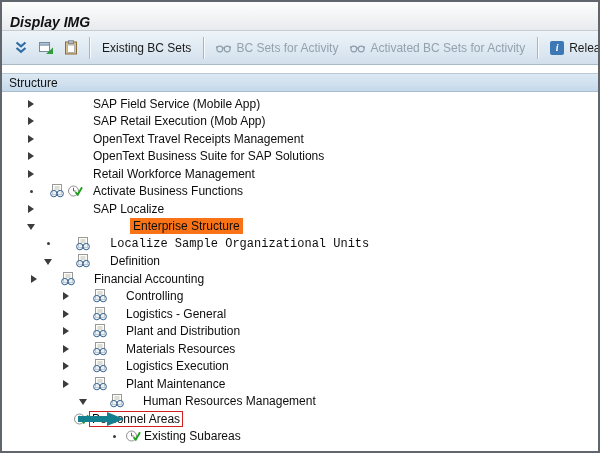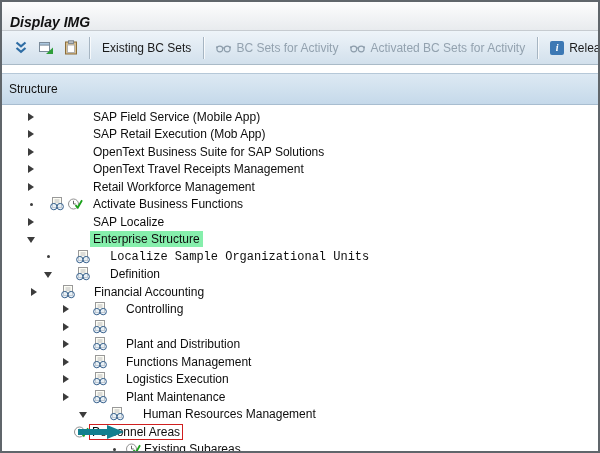--- a/index.html
+++ b/index.html
@@ -55,21 +55,21 @@
   .tb-btn.disabled { color:#93a2af; cursor:default; }
   .glasses { display:inline-flex; color:#8d9dab; }
   .info-badge {
     width:14px; height:14px; flex:none;
     background:#3c78b4; color:#fff; border-radius:2px;
     display:inline-flex; align-items:center; justify-content:center;
     font-family:"Liberation Serif",serif; font-style:italic; font-weight:bold; font-size:10px;
   }
   
   .structure-bar {
-    height:32px; flex:none; margin-top:8px;
+    height:19px; flex:none; margin-top:8px;
     display:flex; align-items:center; padding:0 7px;
     background:linear-gradient(#dde9f3,#c5d9ea);
     border-top:1px solid #b6c8d8; border-bottom:1px solid #a8bdd0;
     font-size:12px; color:#111;
   }
   
   .tree {
     flex:1; background:#fff; padding-top:3px; overflow:hidden;
   }
   .tree-row {
@@ -96,21 +96,21 @@
     background:#3c3c3c; border-radius:50%;
   }
   .icon-area {
     display:inline-flex; align-items:center; justify-content:center;
     gap:2px; flex:none; height:17px;
   }
   .tree-icon { display:inline-flex; align-items:center; }
   .tree-label {
     font-size:12px; color:#0d0d0d; padding:1px 3px; line-height:14px;
   }
-  .tree-label.selected { background:#86efac; }
+  .tree-label.selected { background:#f97316;margin-left:40px; }
   .tree-label.red-box { border:1px solid #cf1f1f; padding:0 2px; }
   .annot-arrow { position:absolute; left:76px; top:2px; line-height:0; }
 </style>
 </head>
 <body>
 
 <div class="window">
 
   <div class="titlebar">
     <span class="title">Display IMG</span>
@@ -188,28 +188,28 @@
           <i></i>
         </span>
         <span class="icon-area" style="width: 48px;"></span>
         <span class="tree-label">SAP Retail Execution (Mob App)</span>
       </div>
       <div class="tree-row" style="padding-left: 24px;">
         <span class="expander collapsed">
           <i></i>
         </span>
         <span class="icon-area" style="width: 48px;"></span>
+        <span class="tree-label">OpenText Travel Receipts Management</span>
+      </div>
+      <div class="tree-row" style="padding-left: 24px;">
+        <span class="expander collapsed">
+          <i></i>
+        </span>
+        <span class="icon-area" style="width: 48px;"></span>
         <span class="tree-label">OpenText Business Suite for SAP Solutions</span>
-      </div>
-      <div class="tree-row" style="padding-left: 24px;">
-        <span class="expander collapsed">
-          <i></i>
-        </span>
-        <span class="icon-area" style="width: 48px;"></span>
-        <span class="tree-label">OpenText Travel Receipts Management</span>
       </div>
       <div class="tree-row" style="padding-left: 24px;">
         <span class="expander collapsed">
           <i></i>
         </span>
         <span class="icon-area" style="width: 48px;"></span>
         <span class="tree-label">Retail Workforce Management</span>
       </div>
       <div class="tree-row" style="padding-left: 24px;">
         <span class="expander leaf">
@@ -332,20 +332,21 @@
             <svg width="16" height="14" viewBox="0 0 16 14">
               <rect x="3.5" y="0.5" width="9" height="10" fill="#fdfdf5" stroke="#999"></rect>
               <line x1="5.5" y1="3" x2="10.5" y2="3" stroke="#bbb"></line>
               <line x1="5.5" y1="5" x2="10.5" y2="5" stroke="#bbb"></line>
               <circle cx="4.8" cy="9.6" r="3.2" fill="#dce9f7" fill-opacity="0.6" stroke="#38618c"></circle>
               <circle cx="11.2" cy="9.6" r="3.2" fill="#dce9f7" fill-opacity="0.6" stroke="#38618c"></circle>
               <line x1="7.7" y1="9" x2="8.4" y2="9" stroke="#38618c"></line>
             </svg>
           </span>
         </span>
+        <span class="tree-label">Logistics - General</span>
       </div>
       <div class="tree-row" style="padding-left: 59px;">
         <span class="expander collapsed">
           <i></i>
         </span>
         <span class="icon-area" style="width: 46px;">
           <span class="tree-icon">
             <svg width="16" height="14" viewBox="0 0 16 14">
               <rect x="3.5" y="0.5" width="9" height="10" fill="#fdfdf5" stroke="#999"></rect>
               <line x1="5.5" y1="3" x2="10.5" y2="3" stroke="#bbb"></line>
@@ -367,21 +368,21 @@
             <svg width="16" height="14" viewBox="0 0 16 14">
               <rect x="3.5" y="0.5" width="9" height="10" fill="#fdfdf5" stroke="#999"></rect>
               <line x1="5.5" y1="3" x2="10.5" y2="3" stroke="#bbb"></line>
               <line x1="5.5" y1="5" x2="10.5" y2="5" stroke="#bbb"></line>
               <circle cx="4.8" cy="9.6" r="3.2" fill="#dce9f7" fill-opacity="0.6" stroke="#38618c"></circle>
               <circle cx="11.2" cy="9.6" r="3.2" fill="#dce9f7" fill-opacity="0.6" stroke="#38618c"></circle>
               <line x1="7.7" y1="9" x2="8.4" y2="9" stroke="#38618c"></line>
             </svg>
           </span>
         </span>
-        <span class="tree-label">Functions Management</span>
+        <span class="tree-label">Materials Resources</span>
       </div>
       <div class="tree-row" style="padding-left: 59px;">
         <span class="expander collapsed">
           <i></i>
         </span>
         <span class="icon-area" style="width: 46px;">
           <span class="tree-icon">
             <svg width="16" height="14" viewBox="0 0 16 14">
               <rect x="3.5" y="0.5" width="9" height="10" fill="#fdfdf5" stroke="#999"></rect>
               <line x1="5.5" y1="3" x2="10.5" y2="3" stroke="#bbb"></line>

